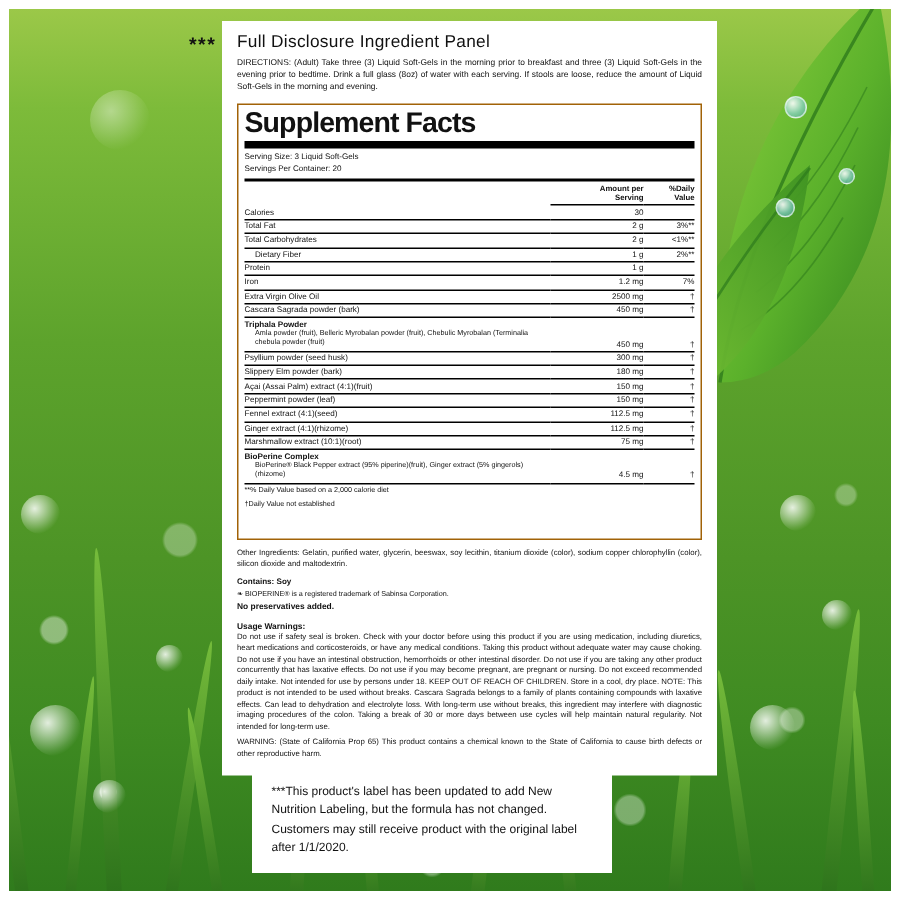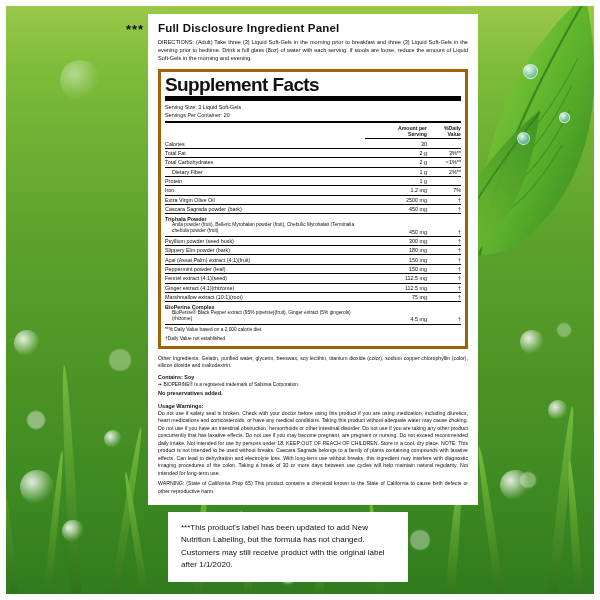--- a/index.html
+++ b/index.html
@@ -72,35 +72,35 @@
     left: 126px;
     top: 22px;
     font-size: 13px;
     font-weight: bold;
     letter-spacing: 1px;
     color: #111;
     z-index: 6;
   }
   .panel-title {
     font-size: 11.5px;
-    font-weight: bold;
+    font-weight: normal;
     margin: 0 0 5px 0;
     letter-spacing: .2px;
   }
   .directions {
     font-size: 5.6px;
     line-height: 1.42;
     text-align: justify;
     margin: 0 0 6px 0;
   }
 
   
   .sf {
-    border: 3px solid #a16207;
-    padding: 2px 4px 3px 4px;
+    border: 1px solid #a16207;
+    padding: 2px 4px 18px 4px;
     box-sizing: border-box;
   }
   .sf-title {
     font-size: 19px;
     font-weight: bold;
     letter-spacing: -0.6px;
     line-height: 1;
     margin: 1px 0 2px 0;
   }
   .rule-heavy { border-top: 5px solid #000; margin: 1px 0 2px 0; }

